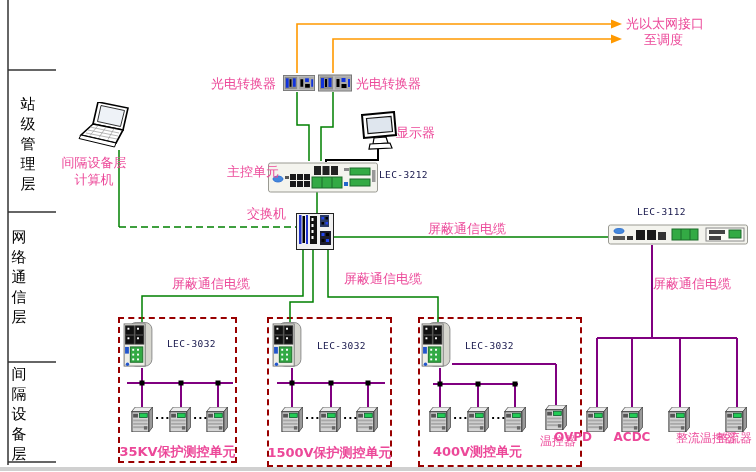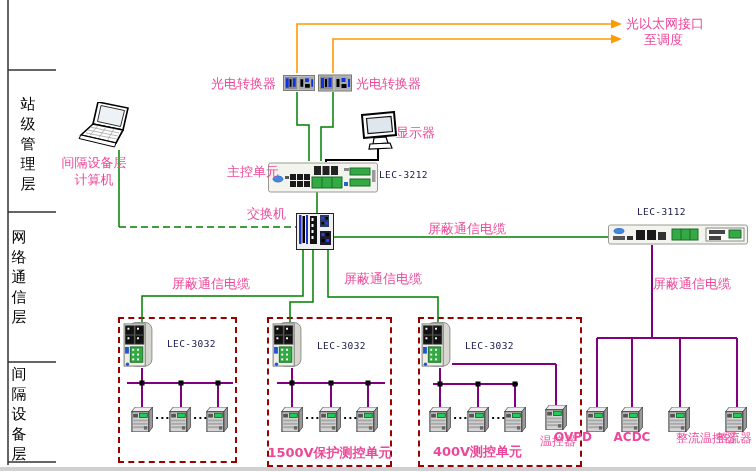--- a/index.html
+++ b/index.html
@@ -277,20 +277,21 @@
   <div class="model" style="left:317px;top:340px;">LEC-3032</div>
   <div class="model" style="left:465px;top:340px;">LEC-3032</div>
 
   <div class="ell" style="left:155px;top:409px;">...</div>
   <div class="ell" style="left:193px;top:409px;">...</div>
   <div class="ell" style="left:305px;top:409px;">...</div>
   <div class="ell" style="left:343px;top:409px;">...</div>
   <div class="ell" style="left:453px;top:409px;">...</div>
   <div class="ell" style="left:491px;top:409px;">...</div>
 
+  <div class="lbl lbl-c bold" style="left:118px;top:444px;width:119px;">35KV保护测控单元</div>
   <div class="lbl lbl-c bold" style="left:267px;top:445px;width:125px;">1500V保护测控单元</div>
   <div class="lbl lbl-c bold" style="left:420px;top:444px;width:115px;">400V测控单元</div>
   <div class="lbl lbl-c sm" style="left:536px;top:434px;width:44px;">温控器</div>
 
   <div class="lbl lbl-c bold sm" style="left:553px;top:430px;width:40px;">OVPD</div>
   <div class="lbl lbl-c bold sm" style="left:612px;top:430px;width:40px;">ACDC</div>
   <div class="lbl lbl-c sm" style="left:647px;top:431px;width:62px;margin-left:28px;">整流温控器</div>
   <div class="lbl lbl-c sm" style="left:708px;top:431px;width:40px;margin-left:6px;">整流器</div>
 
 </div>

